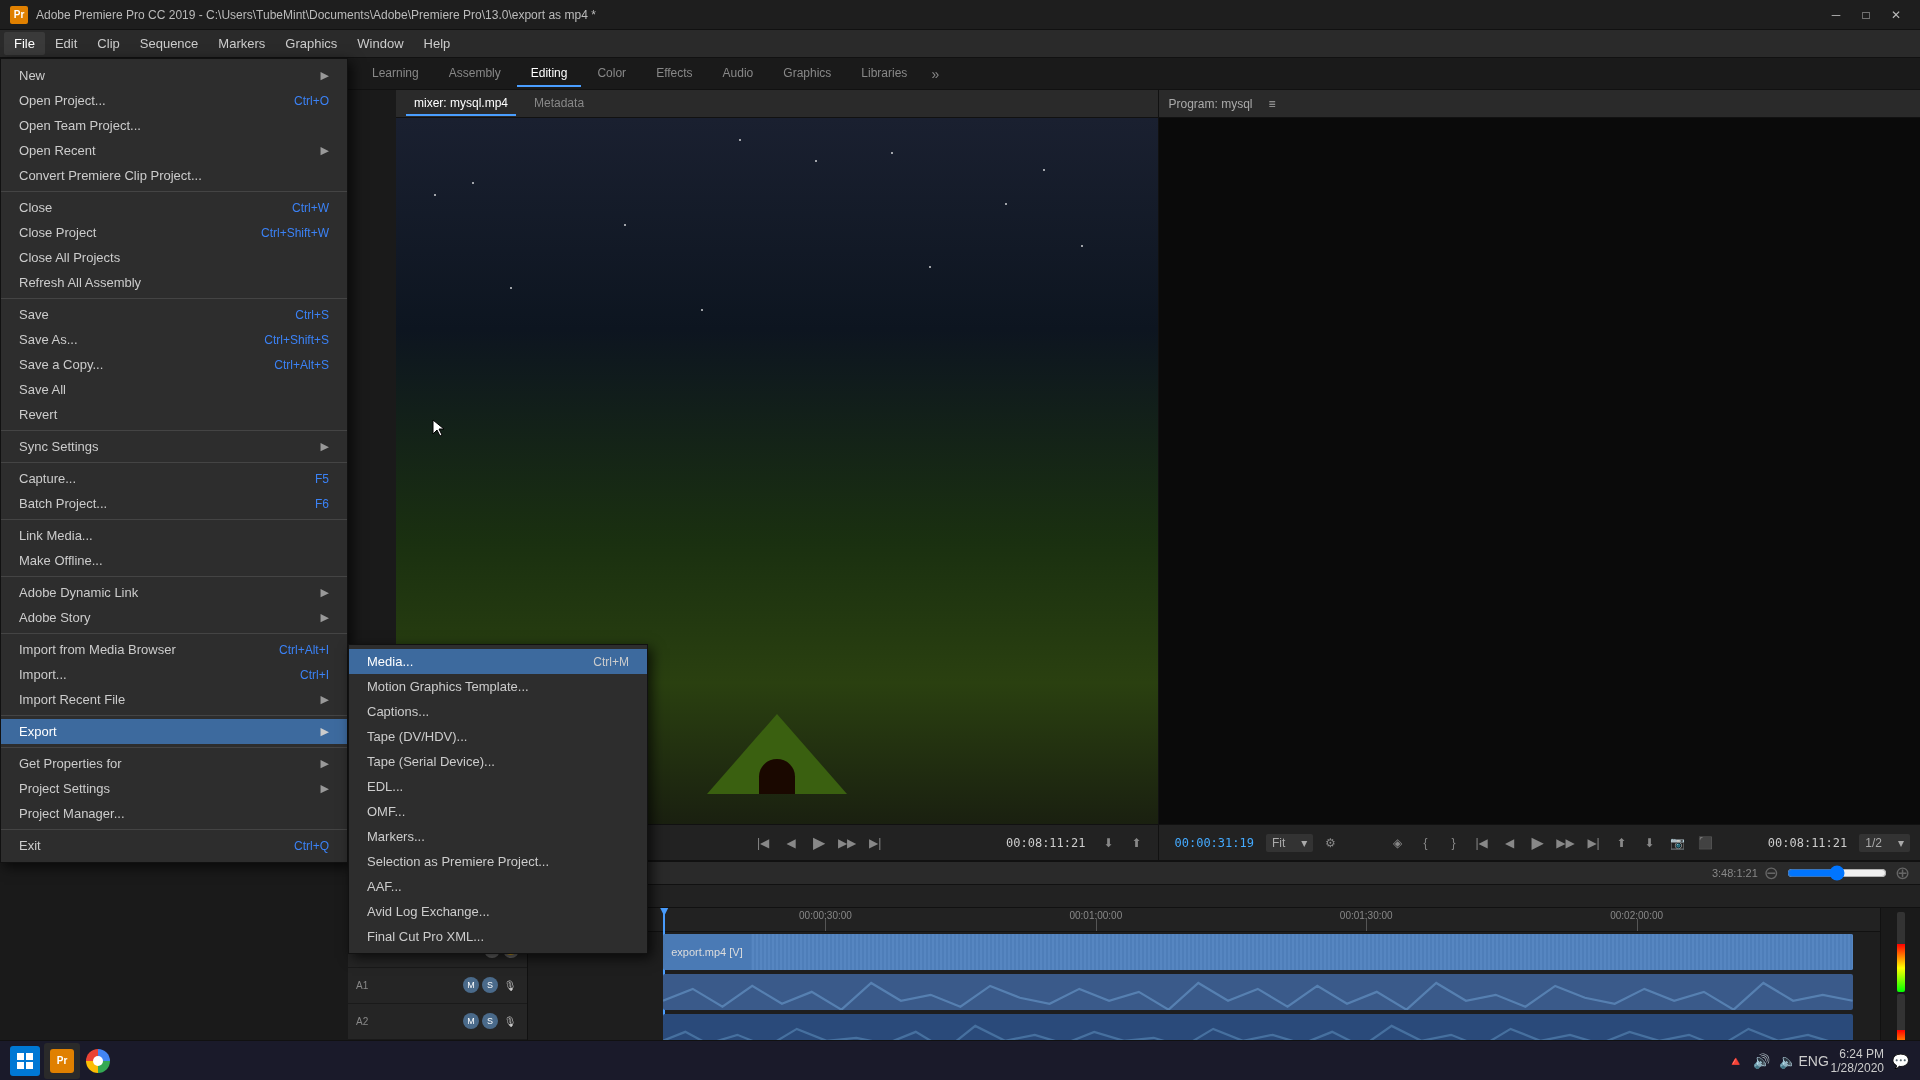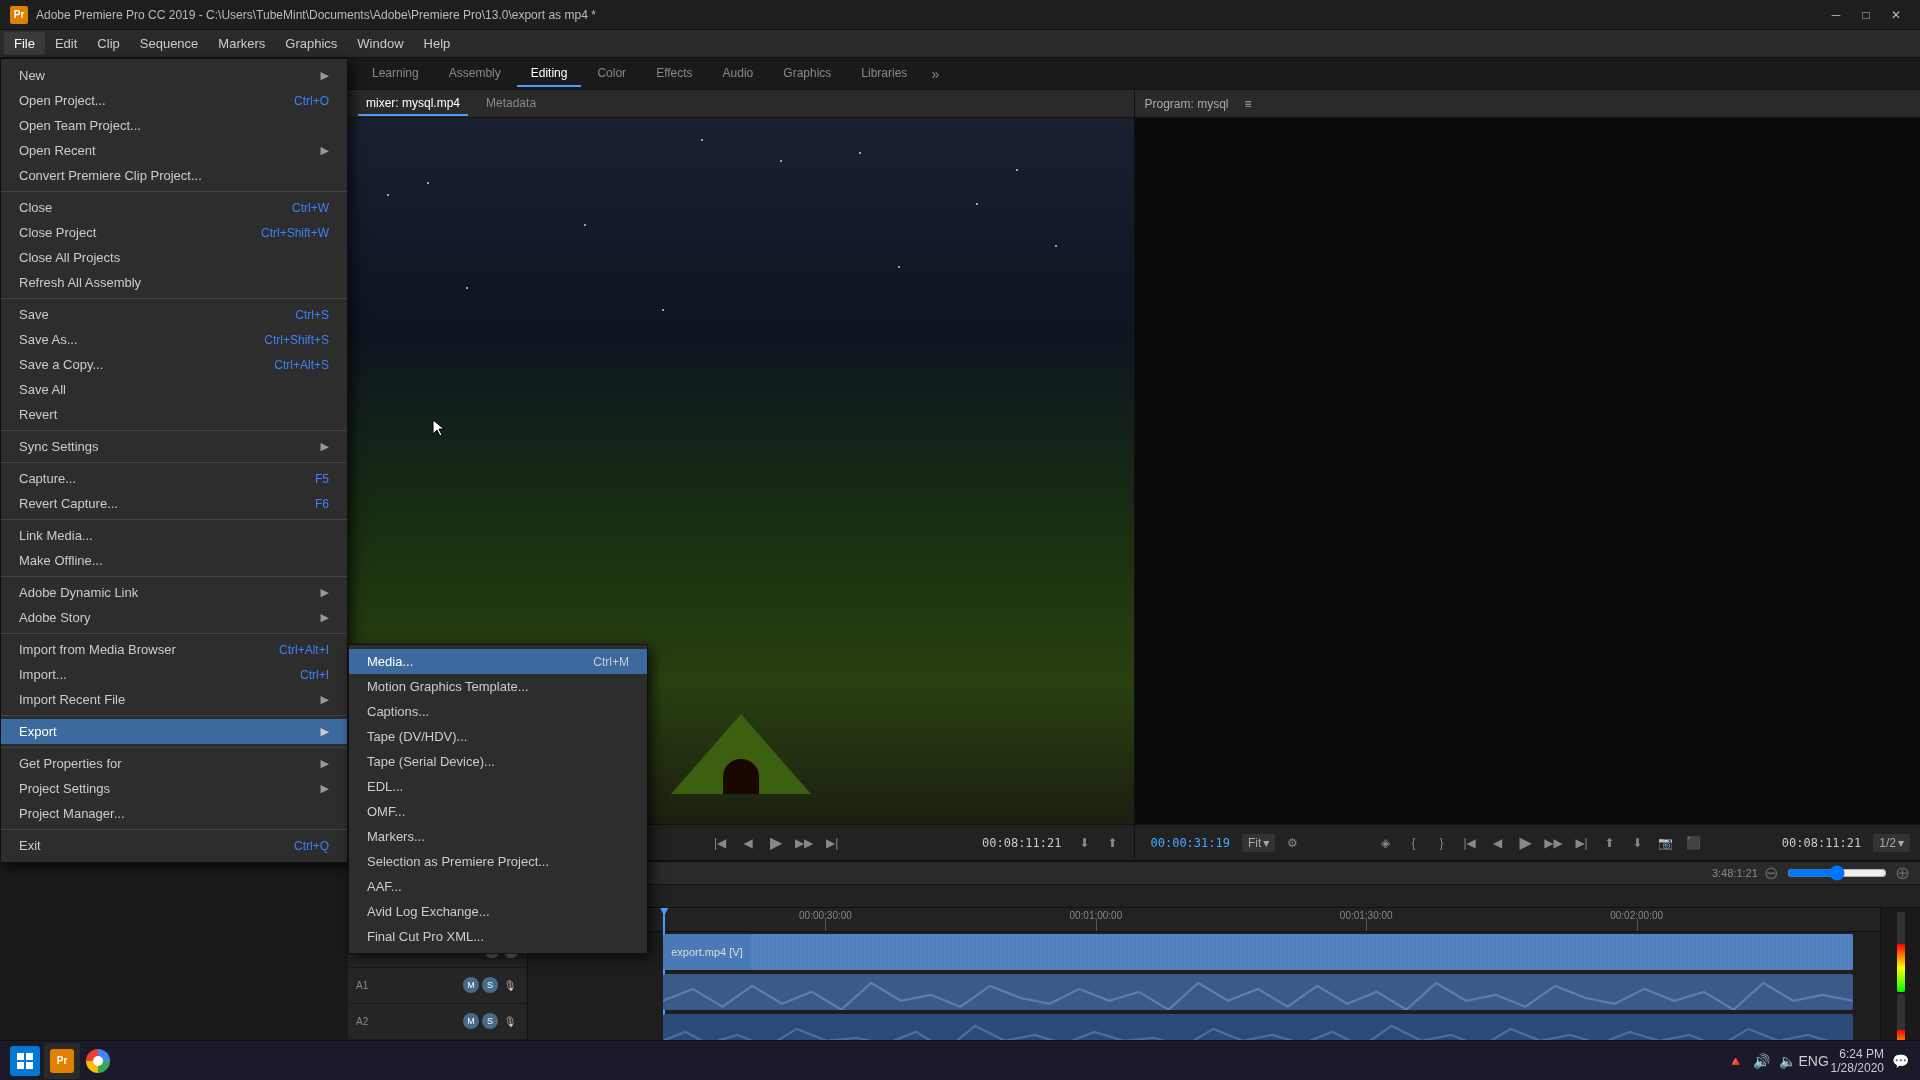--- a/index.html
+++ b/index.html
@@ -179,20 +179,21 @@
       overflow: hidden;
     }
 
     
     .video-panel {
       flex: 1;
       background: #1a1a1a;
       display: flex;
       flex-direction: column;
       border-right: 1px solid #111;
+      margin-left: 48px;
     }
     .panel-header {
       height: 28px;
       background: #2a2a2a;
       display: flex;
       align-items: center;
       padding: 0 10px;
       border-bottom: 1px solid #111;
       font-size: 12px;
       color: #aaa;
@@ -280,21 +281,21 @@
     }
     .timecode-white {
       font-size: 12px;
       color: #ccc;
       font-family: monospace;
       padding: 2px 6px;
     }
     .zoom-ctrl {
       display: flex;
       align-items: center;
-      gap: 2px;
+      gap: 16px;
       font-size: 12px;
       color: #aaa;
       padding: 2px 6px;
       background: #333;
       border-radius: 2px;
       cursor: pointer;
     }
 
     
     .timeline-area {
@@ -566,21 +567,21 @@
     <div class="dropdown-item">
       <span>Sync Settings</span>
       <span class="arrow">▶</span>
     </div>
     <div class="dropdown-separator"></div>
     <div class="dropdown-item">
       <span>Capture...</span>
       <span class="shortcut">F5</span>
     </div>
     <div class="dropdown-item">
-      <span>Revert Capture...</span>
+      <span>Batch Project...</span>
       <span class="shortcut">F6</span>
     </div>
     <div class="dropdown-separator"></div>
     <div class="dropdown-item">
       <span>Link Media...</span>
     </div>
     <div class="dropdown-item">
       <span>Make Offline...</span>
     </div>
     <div class="dropdown-separator"></div>

